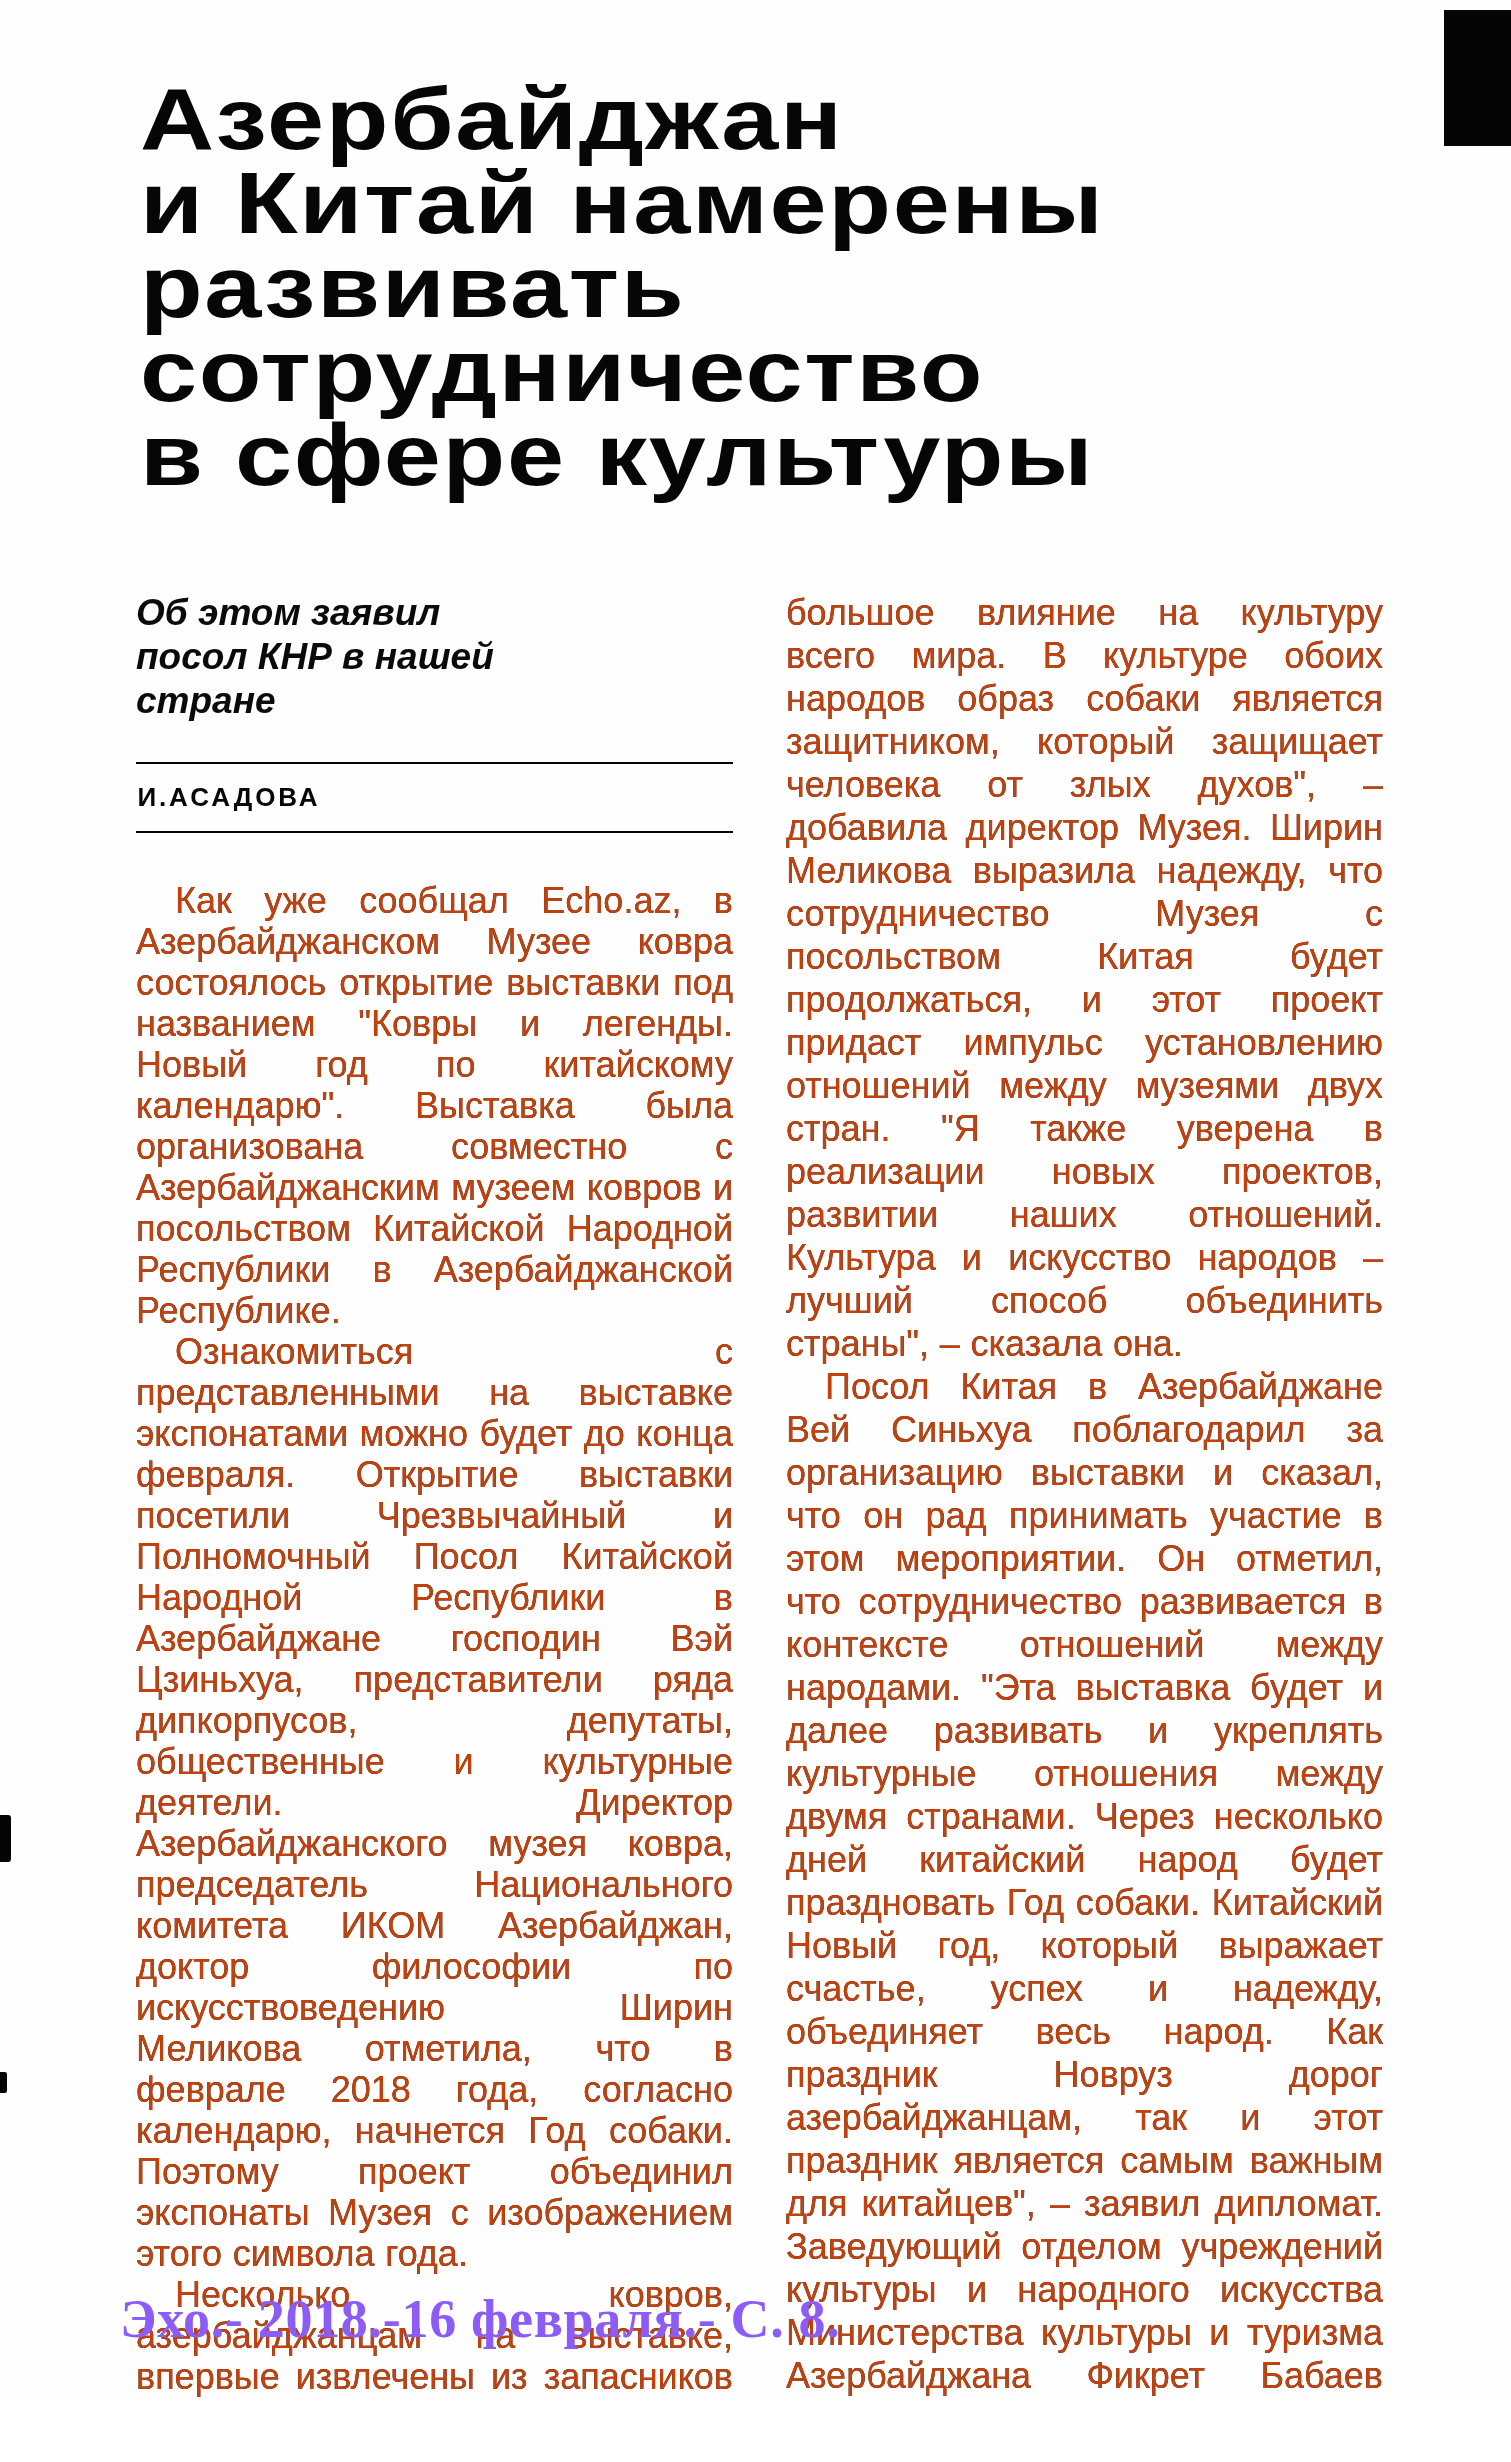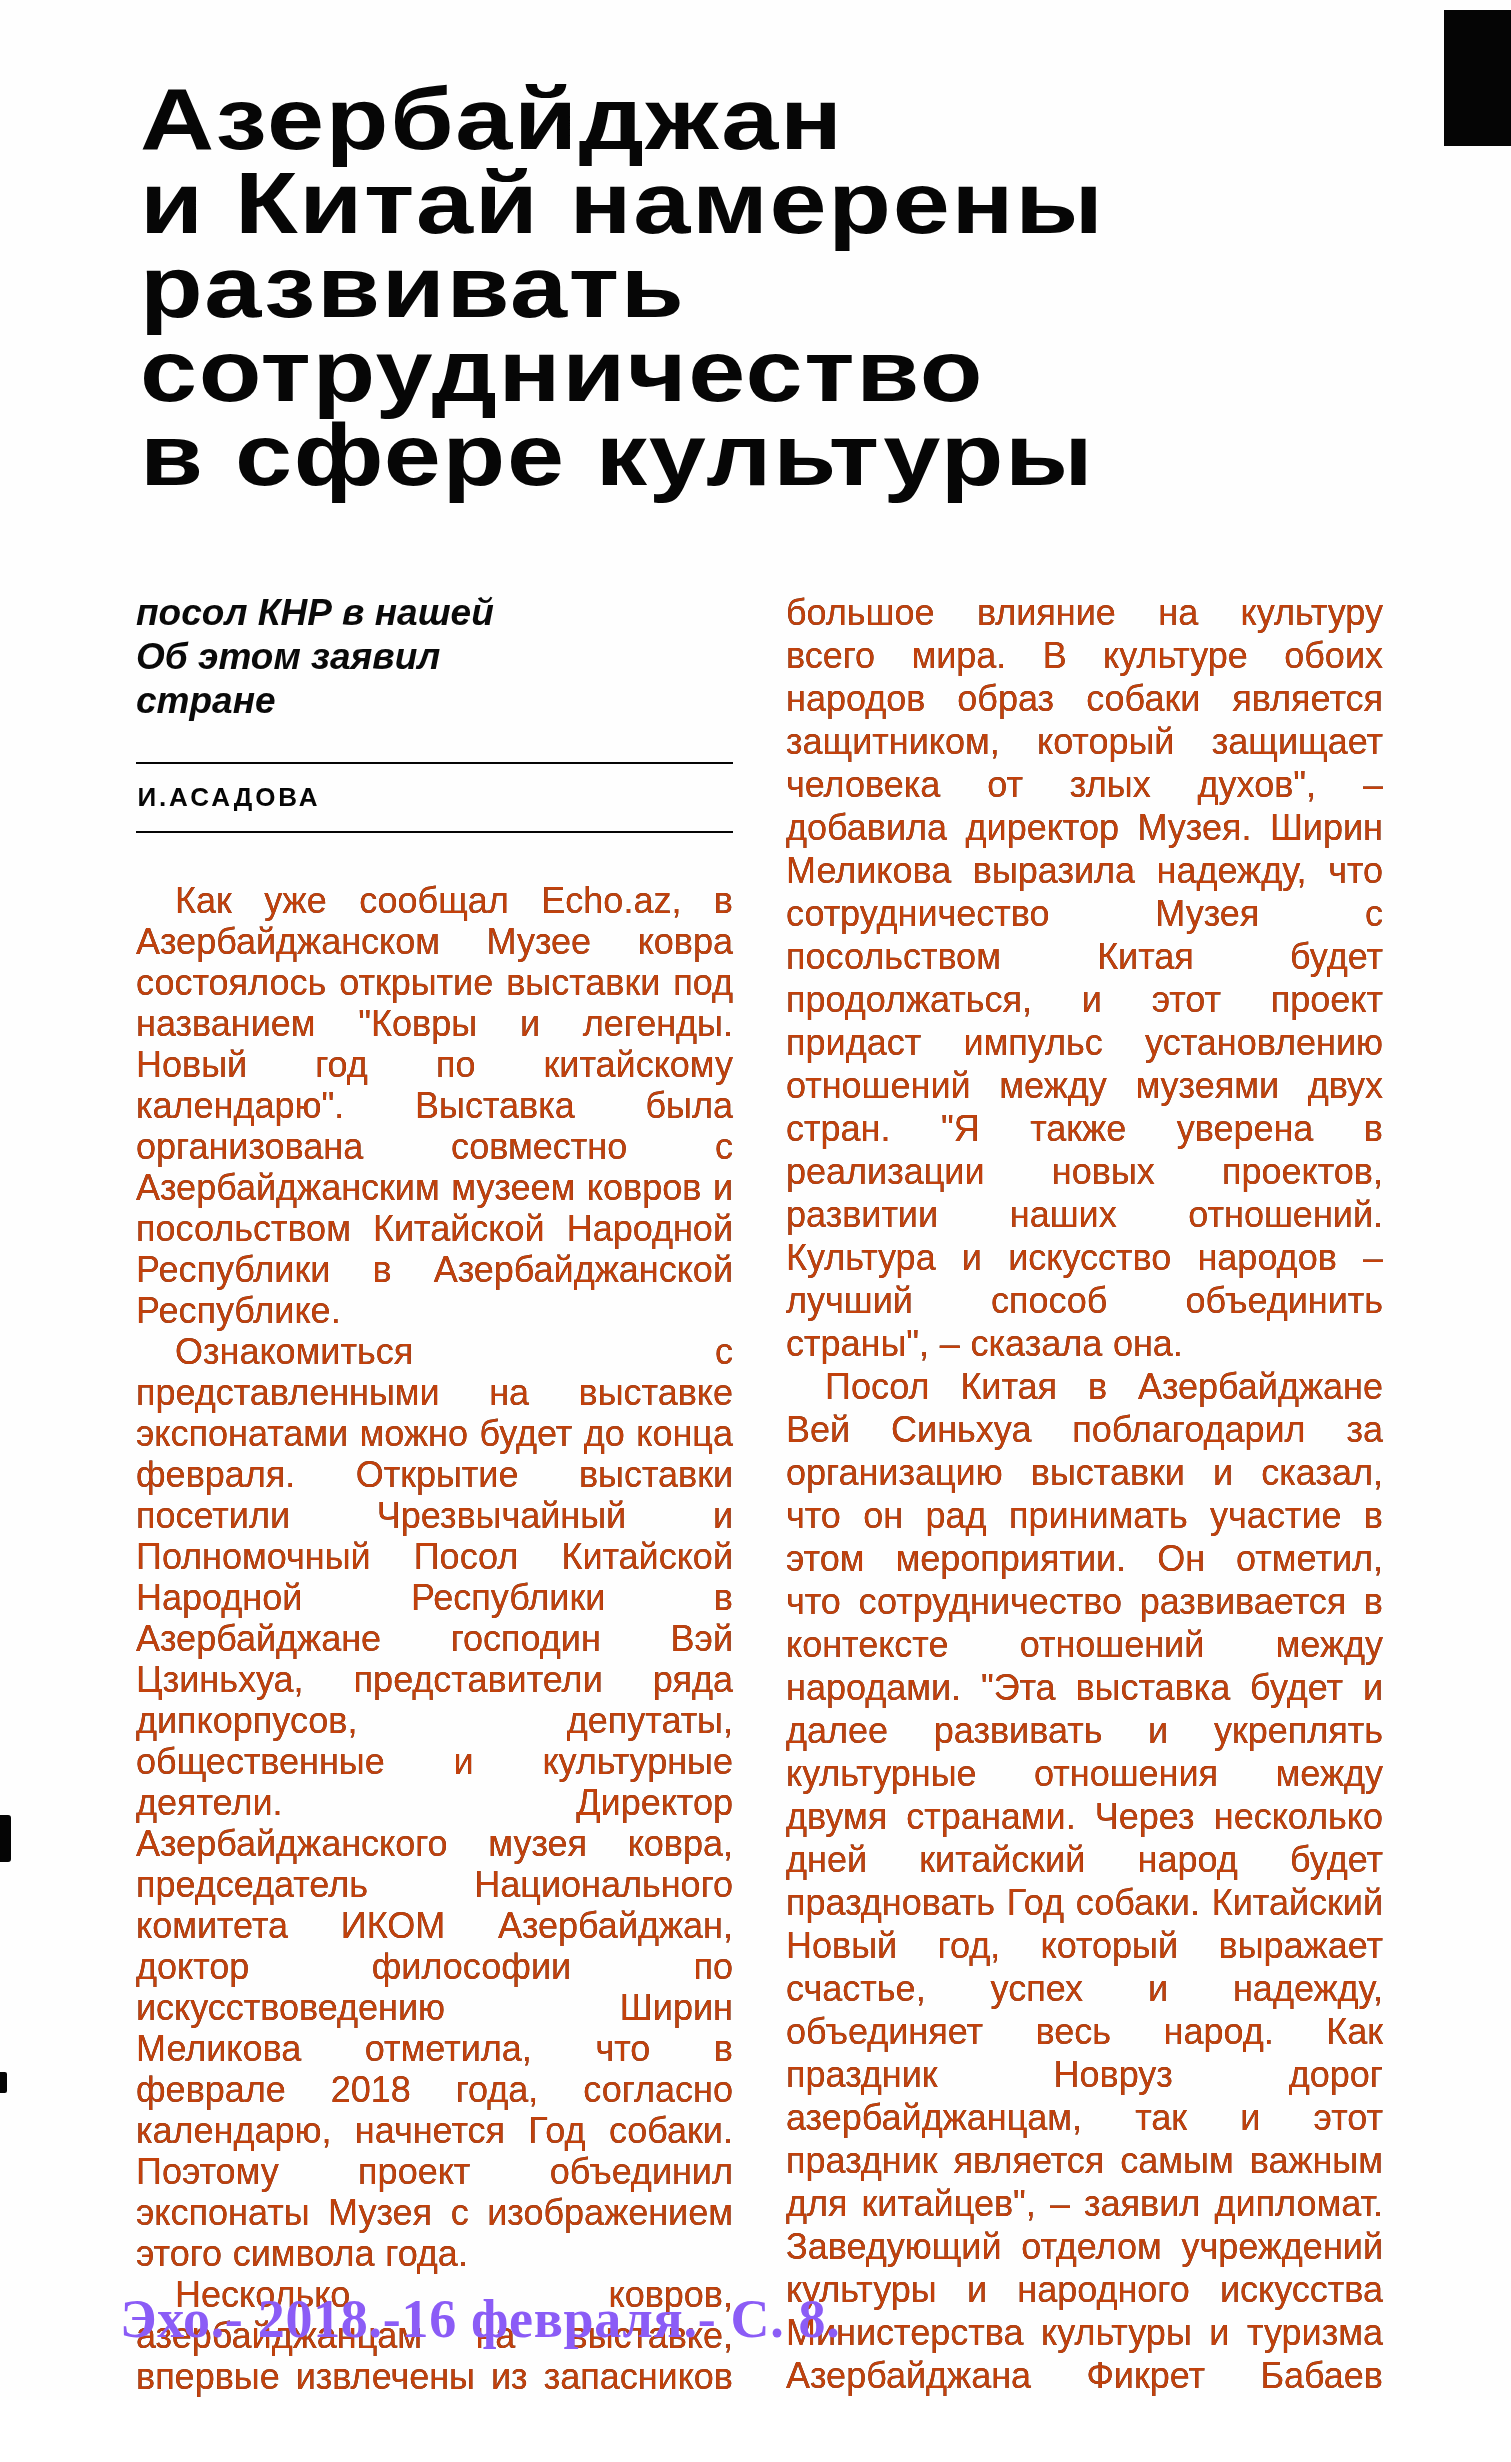--- a/index.html
+++ b/index.html
@@ -122,22 +122,22 @@
     <span class="title-line">и Китай намерены</span>
     <span class="title-line">развивать</span>
     <span class="title-line">сотрудничество</span>
     <span class="title-line">в сфере культуры</span>
   </h1>
 
   <div class="columns">
 
     <div class="col col-left">
       <div class="subtitle">
+        <span>Об этом заявил</span>
         <span>посол КНР в нашей</span>
-        <span>Об этом заявил</span>
         <span>стране</span>
       </div>
 
       <div class="rule rule-top"></div>
       <div class="author">И.АСАДОВА</div>
       <div class="rule rule-bottom"></div>
 
       <div class="body-text">
         <p class="para indent">Как уже сообщал Echo.az, в Азербайджанском Музее ковра состоялось открытие выставки под названием "Ковры и легенды. Новый год по китайскому календарю". Выставка была организована совместно с Азербайджанским музеем ковров и посольством Китайской Народной Республики в Азербайджанской Республике.</p>
         <p class="para indent">Ознакомиться с представленными на выставке экспонатами можно будет до конца февраля. Открытие выставки посетили Чрезвычайный и Полномочный Посол Китайской Народной Республики в Азербайджане господин Вэй Цзиньхуа, представители ряда дипкорпусов, депутаты, общественные и культурные деятели. Директор Азербайджанского музея ковра, председатель Национального комитета ИКОМ Азербайджан, доктор философии по искусствоведению Ширин Меликова отметила, что в феврале 2018 года, согласно календарю, начнется Год собаки. Поэтому проект объединил экспонаты Музея с изображением этого символа года.</p>

